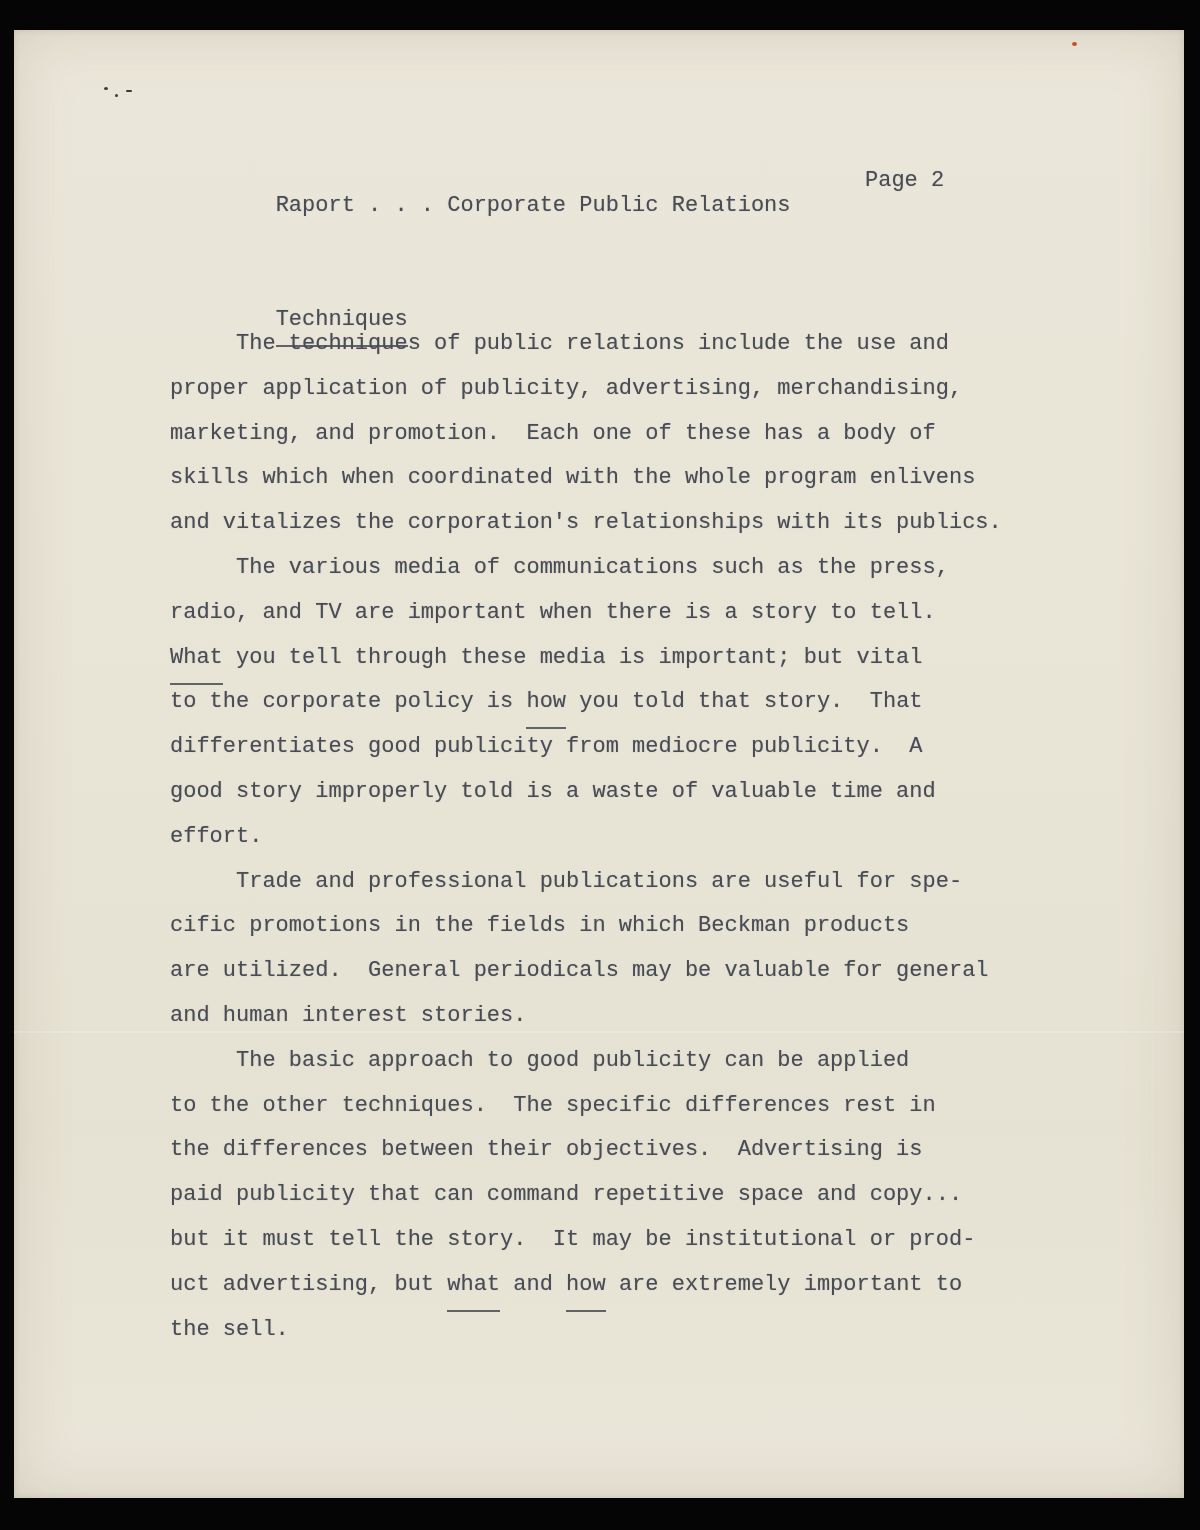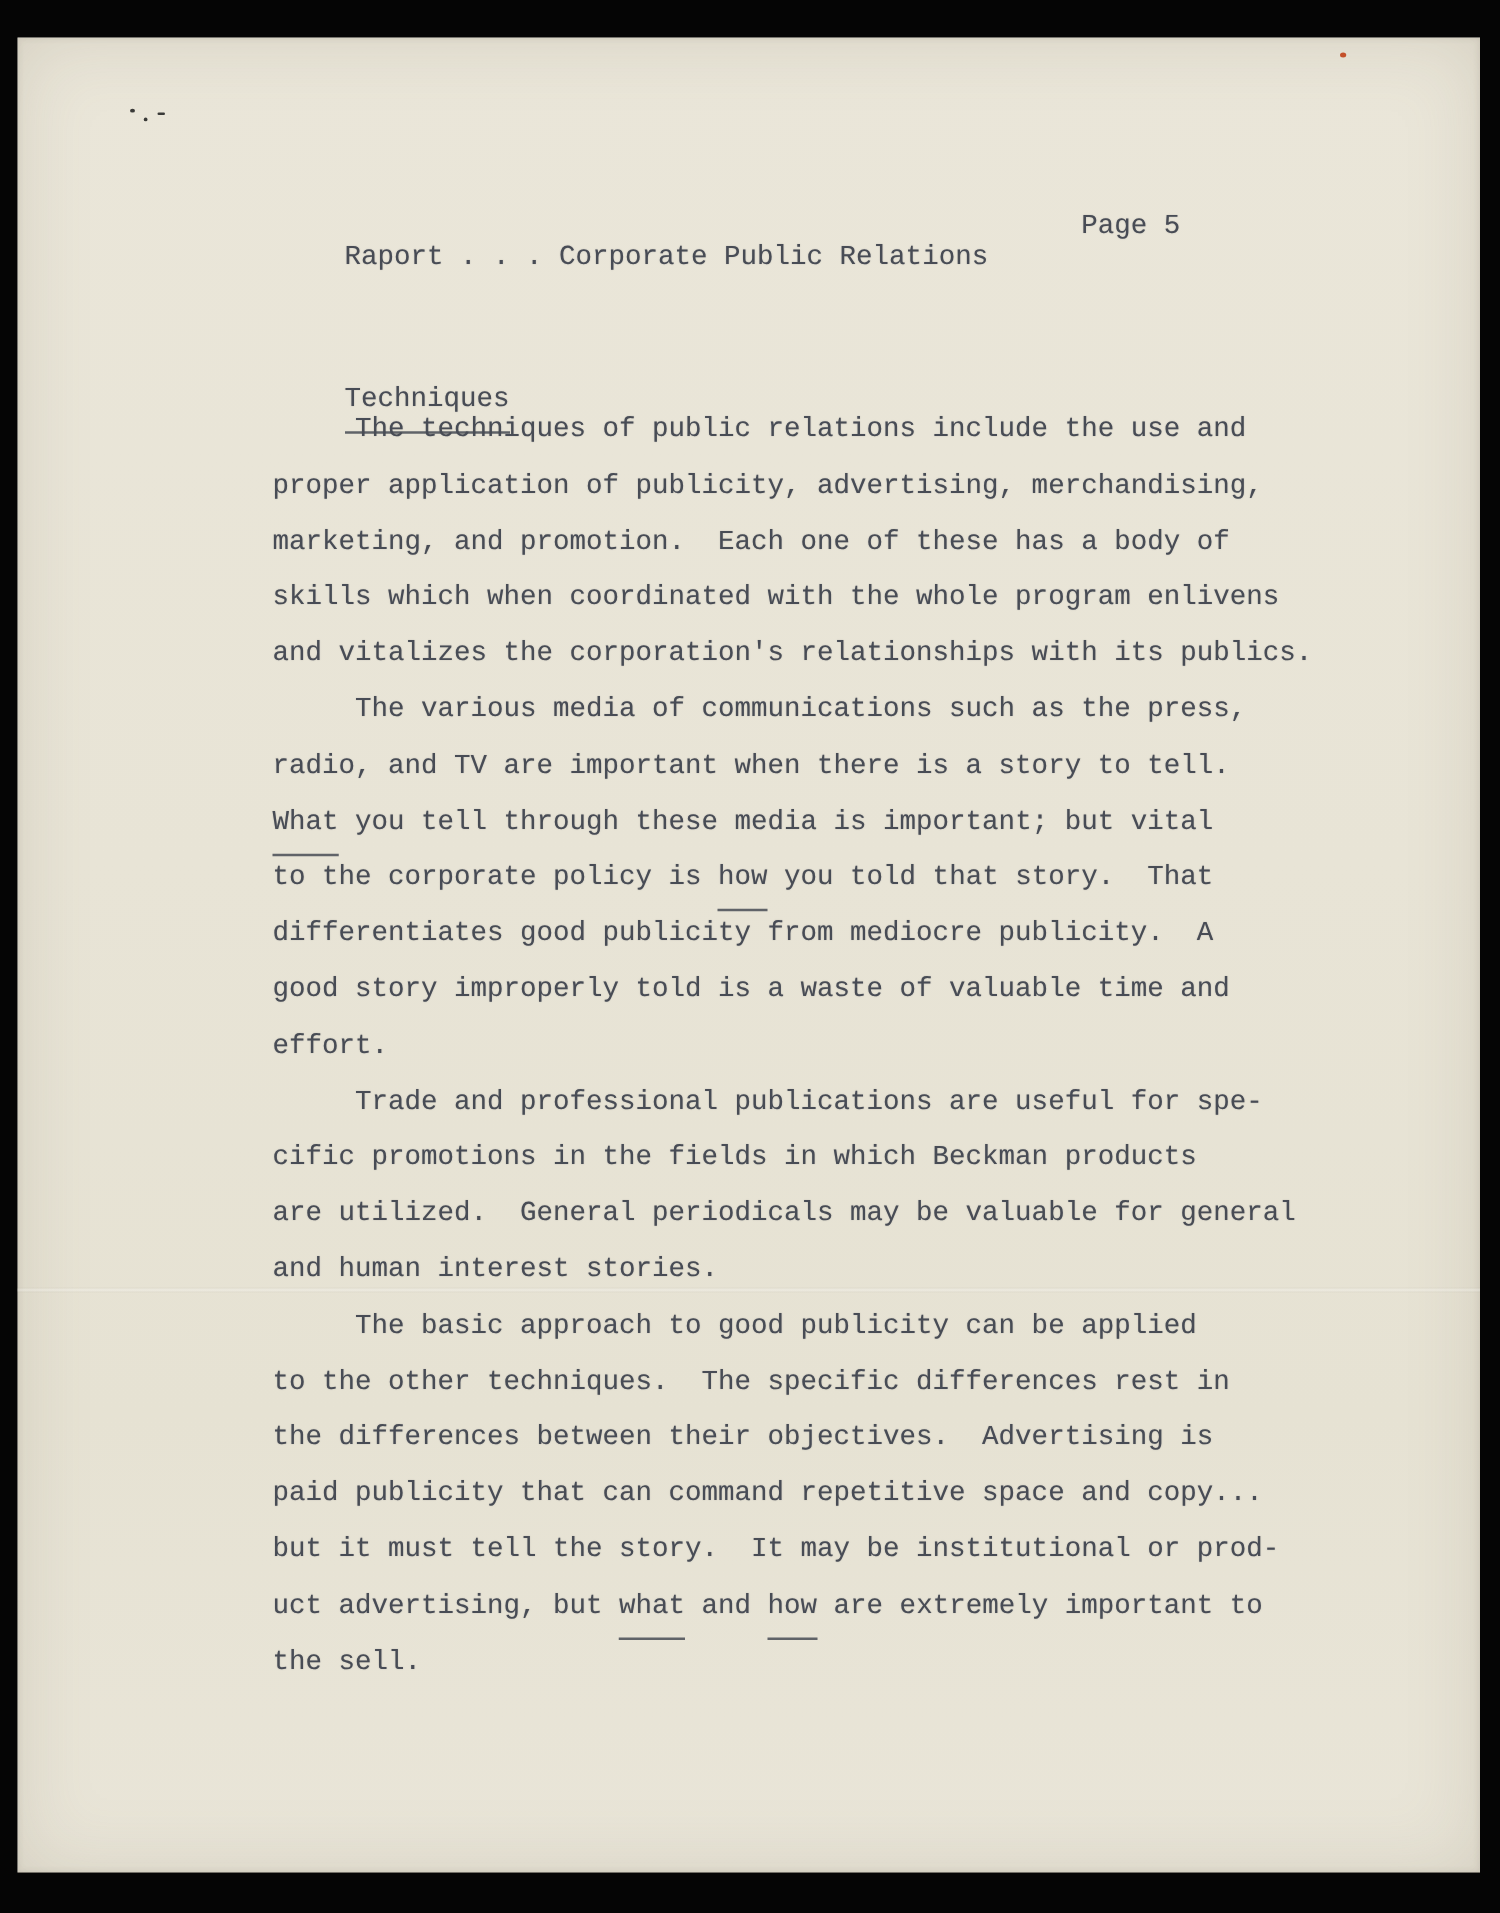--- a/index.html
+++ b/index.html
@@ -72,42 +72,41 @@
   .doc-body {
     position: absolute;
     left: 0;
     top: 292px;
     width: 880px;
   }
   .line {
     white-space: pre;
     height: 44.8px;
     line-height: 44.8px;
-    margin-left: 48px;
   }
   .u {
     border-bottom: 2px solid rgba(72,76,85,0.85);
     padding-bottom: 13px;
   }
 </style>
 </head>
 <body>
 
 <div class="scan">
   <div class="paper">
     <span class="speck s1"></span>
     <span class="speck s2"></span>
     <span class="speck s3"></span>
     <span class="speck red"></span>
     <div class="fold-line"></div>
 
     <div class="content">
       <div class="doc-header">
         <span>Raport . . . Corporate Public Relations</span>
-        <span class="page-label">Page 5</span>
+        <span class="page-label">Page 2</span>
       </div>
 
       <div class="doc-heading">
         <span class="u">Techniques</span>
       </div>
 
       <div class="doc-body">
           <div class="line"><span>     The techniques of public relations include the use and</span></div>
           <div class="line"><span>proper application of publicity, advertising, merchandising,</span></div>
           <div class="line"><span>marketing, and promotion.  Each one of these has a body of</span></div>

